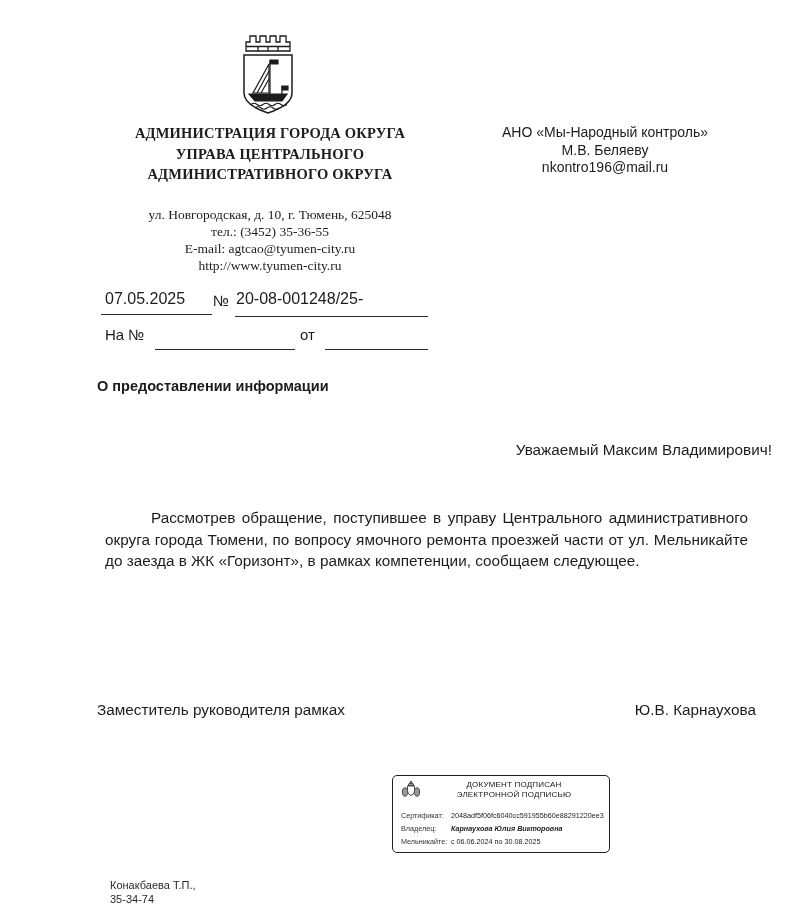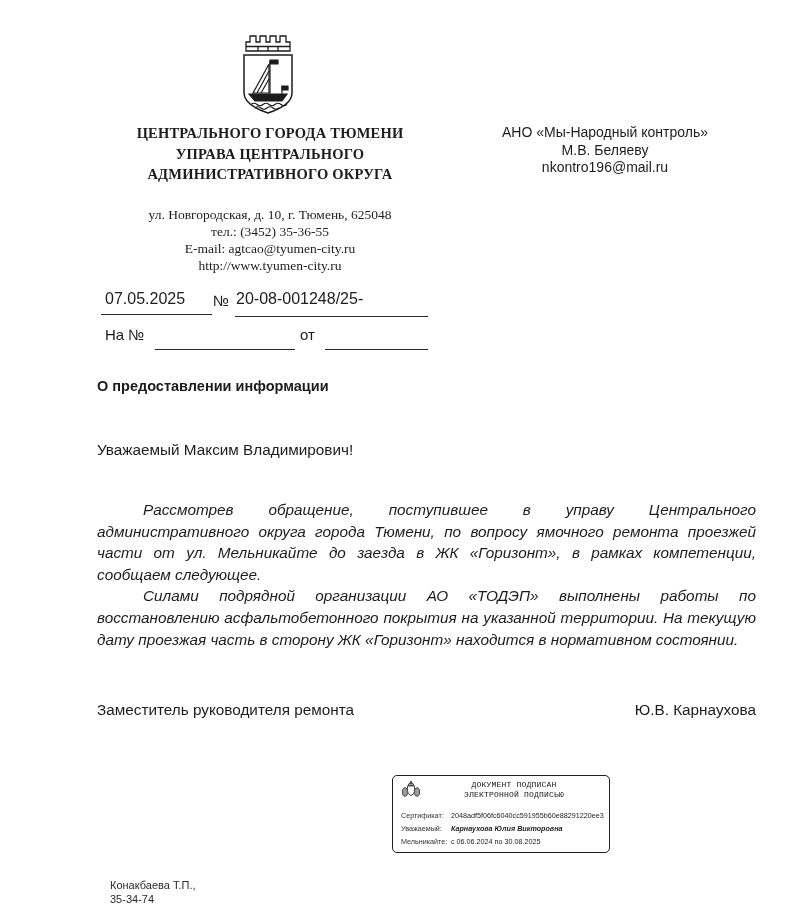--- a/index.html
+++ b/index.html
@@ -11,30 +11,30 @@
   .org-block{left:75px;top:123px;width:390px;text-align:center;font-weight:bold;
              font-size:14.5px;line-height:20.5px;letter-spacing:.2px;}
   .addr-block{left:75px;top:206px;width:390px;text-align:center;font-size:13.5px;line-height:17px;}
   .recipient{left:440px;top:124px;width:330px;text-align:center;font-size:14px;line-height:17.5px;}
 
   .rule{position:absolute;height:0;border-bottom:1.4px solid #2a2a2a;}
   .ref-big{position:absolute;font-size:16px;white-space:nowrap;}
   .ref-small{position:absolute;font-size:15px;white-space:nowrap;}
 
   .subject{left:97px;top:378px;font-size:14.5px;font-weight:bold;}
-  .salutation{left:97px;top:441px;width:659px;text-align:left;font-size:15.3px;}
+  .salutation{left:113px;top:441px;width:659px;text-align:right;font-size:15.3px;}
 
   .body-text{left:97px;top:499px;width:659px;font-size:15.3px;line-height:21.6px;text-align:justify;}
-  .body-text p{margin:0;text-indent:46px;font-style:italic;}
+  .body-text p{margin:8px;text-indent:46px;}
 
   .sig-row{left:97px;top:701px;width:659px;display:flex;justify-content:space-between;font-size:15.3px;}
 
   .stamp{left:392px;top:775px;width:218px;height:78px;border:1.5px solid #1f1f1f;border-radius:5px;
          box-sizing:border-box;padding:4px 8px 0 8px;}
-  .stamp-head{display:flex;align-items:flex-end;font-family:Liberation Mono, monospace;}
+  .stamp-head{display:flex;align-items:flex-end;}
   .stamp-titles{flex:1;text-align:center;font-size:8px;line-height:9.5px;color:#161616;letter-spacing:.2px;}
   .stamp-fields{margin-top:10px;font-size:7.2px;line-height:13px;color:#222;}
   .stamp-row{display:flex;white-space:nowrap;}
   .stamp-label{width:50px;color:#333;flex:0 0 50px;}
   .stamp-value{flex:1;}
   .owner .stamp-value{font-weight:bold;font-style:italic;}
 
   .footer{left:110px;top:879px;font-size:11px;line-height:13.5px;color:#2a2a2a;}
 </style>
 </head>
@@ -62,21 +62,21 @@
       <line x1="33" y1="46" x2="25" y2="60"></line>
       <line x1="46" y1="53" x2="46" y2="61"></line>
       <path d="M46 53 H52 V57 H46 Z" fill="#1c1c1c"></path>
       <path d="M13 61 H51 L46 68 H19 Z" fill="#1c1c1c"></path>
       <path d="M15 71.5 q3 -2.5 6 0 t6 0 t6 0 t6 0 t6 0 t6 0"></path>
       <path d="M19 75 q3 -2.5 6 0 t6 0 t6 0 t6 0"></path>
     </g>
   </svg>
 
   <div class="abs serif org-block">
-    <div>ЦЕНТРАЛЬНОГО ГОРОДА ТЮМЕНИ</div>
+    <div>АДМИНИСТРАЦИЯ ГОРОДА ОКРУГА</div>
     <div>УПРАВА ЦЕНТРАЛЬНОГО</div>
     <div>АДМИНИСТРАТИВНОГО ОКРУГА</div>
   </div>
 
   <div class="abs serif addr-block">
     <div>ул. Новгородская, д. 10, г. Тюмень, 625048</div>
     <div>тел.: (3452) 35-36-55</div>
     <div>E-mail: agtcao@tyumen-city.ru</div>
     <div>http://www.tyumen-city.ru</div>
   </div>
@@ -98,25 +98,24 @@
   <div class="rule" style="left:155px;top:349px;width:140px"></div>
   <div class="ref-small" style="left:300px;top:326px">от</div>
   <div class="rule" style="left:325px;top:349px;width:103px"></div>
 
   <div class="abs subject">О предоставлении информации</div>
 
   <div class="abs salutation">Уважаемый Максим Владимирович!</div>
 
   <div class="abs body-text">
     <p>Рассмотрев обращение, поступившее в управу Центрального административного округа города Тюмени, по вопросу ямочного ремонта проезжей части от ул. Мельникайте до заезда в ЖК «Горизонт», в рамках компетенции, сообщаем следующее.</p>
-    <p>Силами подрядной организации АО «ТОДЭП» выполнены работы по восстановлению асфальтобетонного покрытия на указанной территории. На текущую дату проезжая часть в сторону ЖК «Горизонт» находится в нормативном состоянии.</p>
   </div>
 
   <div class="abs sig-row">
-    <span>Заместитель руководителя ремонта</span>
+    <span>Заместитель руководителя рамках</span>
     <span>Ю.В. Карнаухова</span>
   </div>
 
   <div class="abs stamp">
     <div class="stamp-head">
       <svg width="20" height="19" viewBox="0 0 20 19" style="margin-right:6px;flex:0 0 20px">
         <g stroke="#4a4a4a" stroke-width="1" fill="#9a9a9a">
           <ellipse cx="4" cy="12" rx="2.6" ry="4.2"></ellipse>
           <ellipse cx="16" cy="12" rx="2.6" ry="4.2"></ellipse>
           <path d="M6.5 6 h7 v5 q0 3.2 -3.5 4.5 q-3.5 -1.3 -3.5 -4.5 z" fill="#ffffff"></path>
@@ -128,21 +127,21 @@
         <div>ДОКУМЕНТ ПОДПИСАН</div>
         <div>ЭЛЕКТРОННОЙ ПОДПИСЬЮ</div>
       </div>
     </div>
     <div class="stamp-fields">
       <div class="stamp-row">
         <span class="stamp-label">Сертификат:</span>
         <span class="stamp-value">2048adf5f06fc6040cc591955b60e88291220ee3</span>
       </div>
       <div class="stamp-row owner">
-        <span class="stamp-label">Уважаемый:</span>
+        <span class="stamp-label">Владелец:</span>
         <span class="stamp-value">Карнаухова Юлия Викторовна</span>
       </div>
       <div class="stamp-row">
         <span class="stamp-label">Мельникайте:</span>
         <span class="stamp-value">с 06.06.2024 по 30.08.2025</span>
       </div>
     </div>
   </div>
 
   <div class="abs footer">

